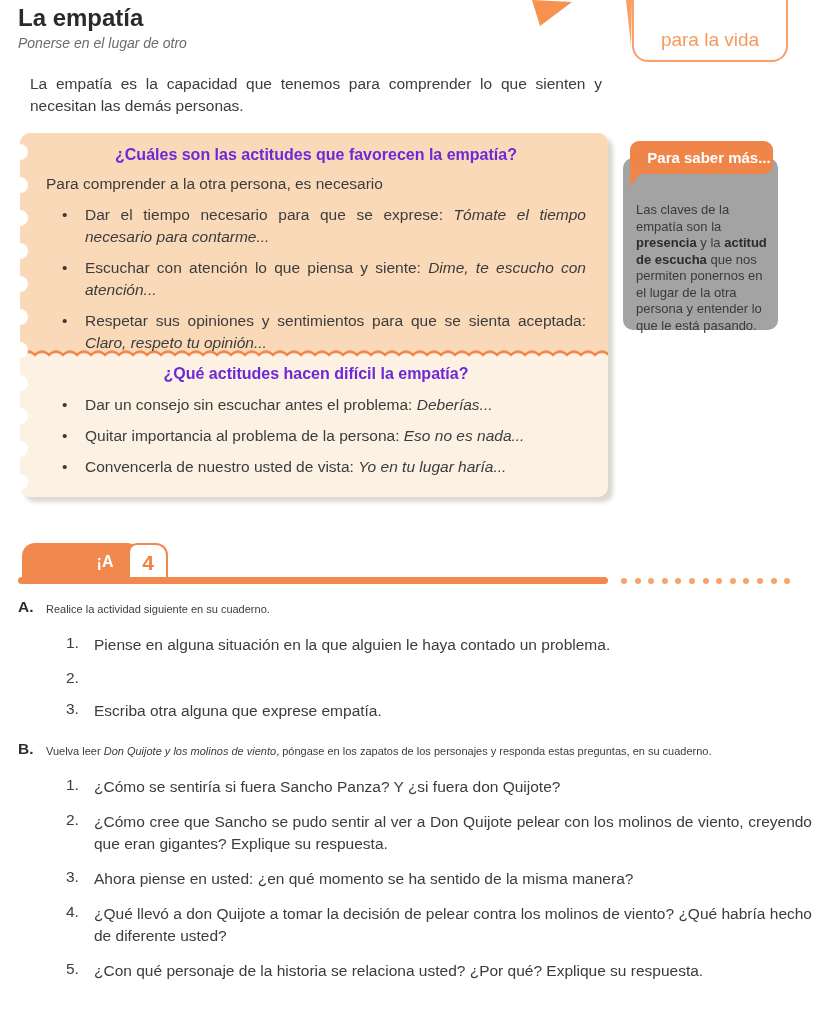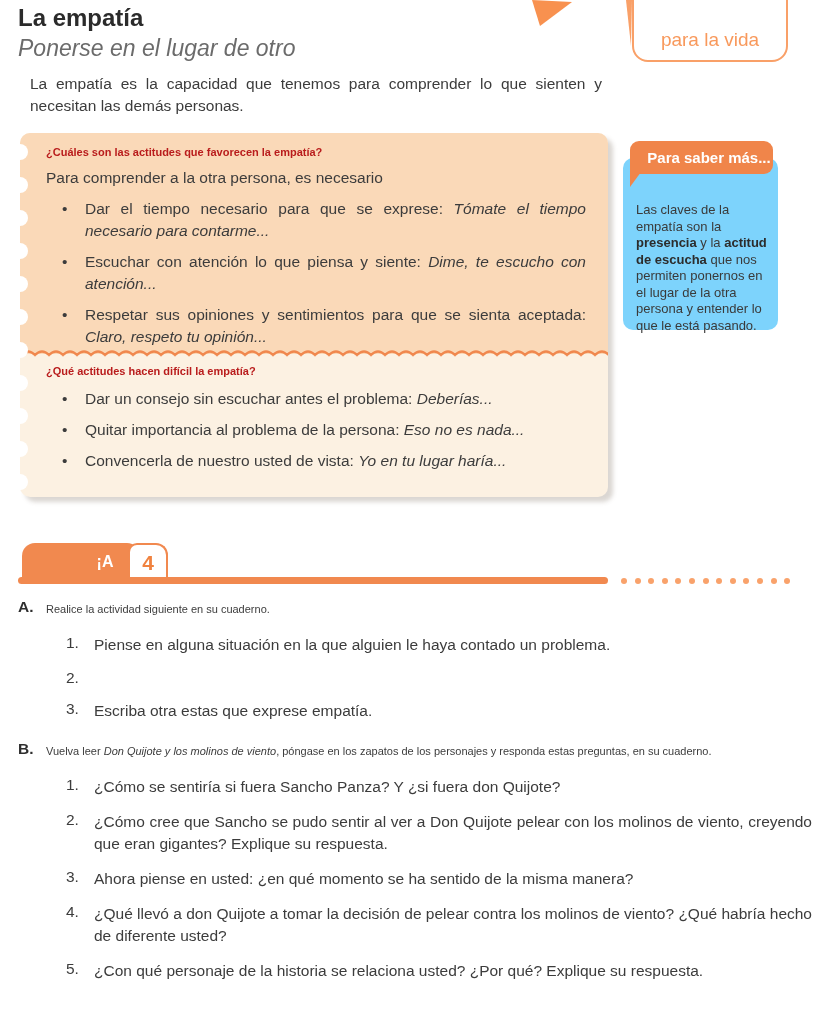--- a/index.html
+++ b/index.html
@@ -3,21 +3,21 @@
 <meta charset="utf-8">
 <style>
   * { margin:0; padding:0; box-sizing:border-box; }
   html,body { background:#ffffff; }
   body {
     width:826px; height:1024px; position:relative; overflow:hidden;
     font-family:"Liberation Sans", sans-serif; color:#3e3e3e;
   }
   
   .page-title { position:absolute; left:18px; top:4px; font-size:24px; font-weight:bold; color:#2b2b2b; }
-  .page-subtitle { position:absolute; left:18px; top:35px; font-size:23px; font-style:italic; color:#6b6b6b; }
+  .page-subtitle { position:absolute; left:18px; top:35px; font-size:14px; font-style:italic; color:#6b6b6b; }
   .arrow-icon { position:absolute; left:524px; top:0; }
   .badge {
     position:absolute; left:632px; top:-16px; width:156px; height:78px;
     background:#fff; border:2.5px solid #f9a068; border-radius:16px;
     display:flex; flex-direction:column; justify-content:flex-end; align-items:center;
     padding-bottom:9px;
   }
   .badge span { color:#f8995c; font-weight:normal; font-size:19px; line-height:22px;margin-top:45px; }
   .badge-tail { position:absolute; left:626px; top:0; }
   .intro { position:absolute; left:18px; top:73px; width:572px; font-size:15.5px; line-height:22px; text-align:justify; color:#3c3c3c;margin-left:12px; }
@@ -30,31 +30,31 @@
   }
   .note-box-top {
     position:absolute; left:0; top:0; right:0; height:221px;
     background:#fad9b8; border-radius:10px 10px 0 0;
   }
   .wave-svg { position:absolute; left:0; top:214px; }
   .notch { position:absolute; left:-8px; width:16px; height:16px; background:#ffffff; border-radius:50%; }
   .box-section { position:absolute; left:0; right:0; padding:0 22px 0 26px; }
   .box-section.favor { top:13px; }
   .box-section.difficult { top:232px; }
-  .box-heading { font-size:11px; font-weight:bold; color:#b91c1c; margin-bottom:11px; }
+  .box-heading { font-size:16px; font-weight:bold; color:#6d28d9; margin-bottom:11px;text-align:center; }
   .box-lead { font-size:15.5px; margin-bottom:11px; color:#3c3c3c; }
   .bullet-list { list-style:none; }
   .bullet-item { position:relative; padding-left:39px; font-size:15.5px; line-height:22px; margin-bottom:9px; text-align:justify; color:#3c3c3c; }
   .bullet-item::before { content:"•"; position:absolute; left:16px; top:0; color:#3c3c3c; }
   .bullet-example { font-style:italic; }
 
   
   .sidebar-body {
     position:absolute; left:623px; top:158px; width:155px; height:172px;
-    background:#7dd3fc; border-radius:10px;
+    background:#a3a3a3; border-radius:10px;
   }
   .sidebar-text { position:absolute; left:13px; right:8px; top:44px; font-size:13px; line-height:16.5px; color:#3a3a3a; }
   .sidebar-text b { color:#2c2c2c; }
   .sidebar-header {
     position:absolute; left:630px; top:141px; width:143px; height:33px;
     background:#f0854a; border-radius:9px 9px 9px 0;
     color:#ffffff; font-weight:bold; font-size:15px; line-height:33px; padding-left:15px;text-align:center;
   }
   .sidebar-tail {
     position:absolute; left:630px; top:172px; width:0; height:0;
@@ -180,21 +180,21 @@
   <div class="act-items">
     <div class="act-item">
         <span class="act-num">1.</span>
         <span class="act-text">Piense en alguna situación en la que alguien le haya contado un problema.</span>
       </div>
     <div class="act-item">
         <span class="act-num">2.</span>
       </div>
     <div class="act-item">
         <span class="act-num">3.</span>
-        <span class="act-text">Escriba otra estas que exprese empatía.</span>
+        <span class="act-text">Escriba otra alguna que exprese empatía.</span>
       </div>
   </div>
 
   <div class="act-letter-row sec-b">
     <span class="act-letter">B.</span>
     <span class="act-letter-text"><span>Vuelva leer </span><span class="italic">Don Quijote y los molinos de viento</span><span>, póngase en los zapatos de los personajes y responda estas preguntas, en su cuaderno.</span></span>
   </div>
   <div class="act-items">
     <div class="act-item">
         <span class="act-num">1.</span>

